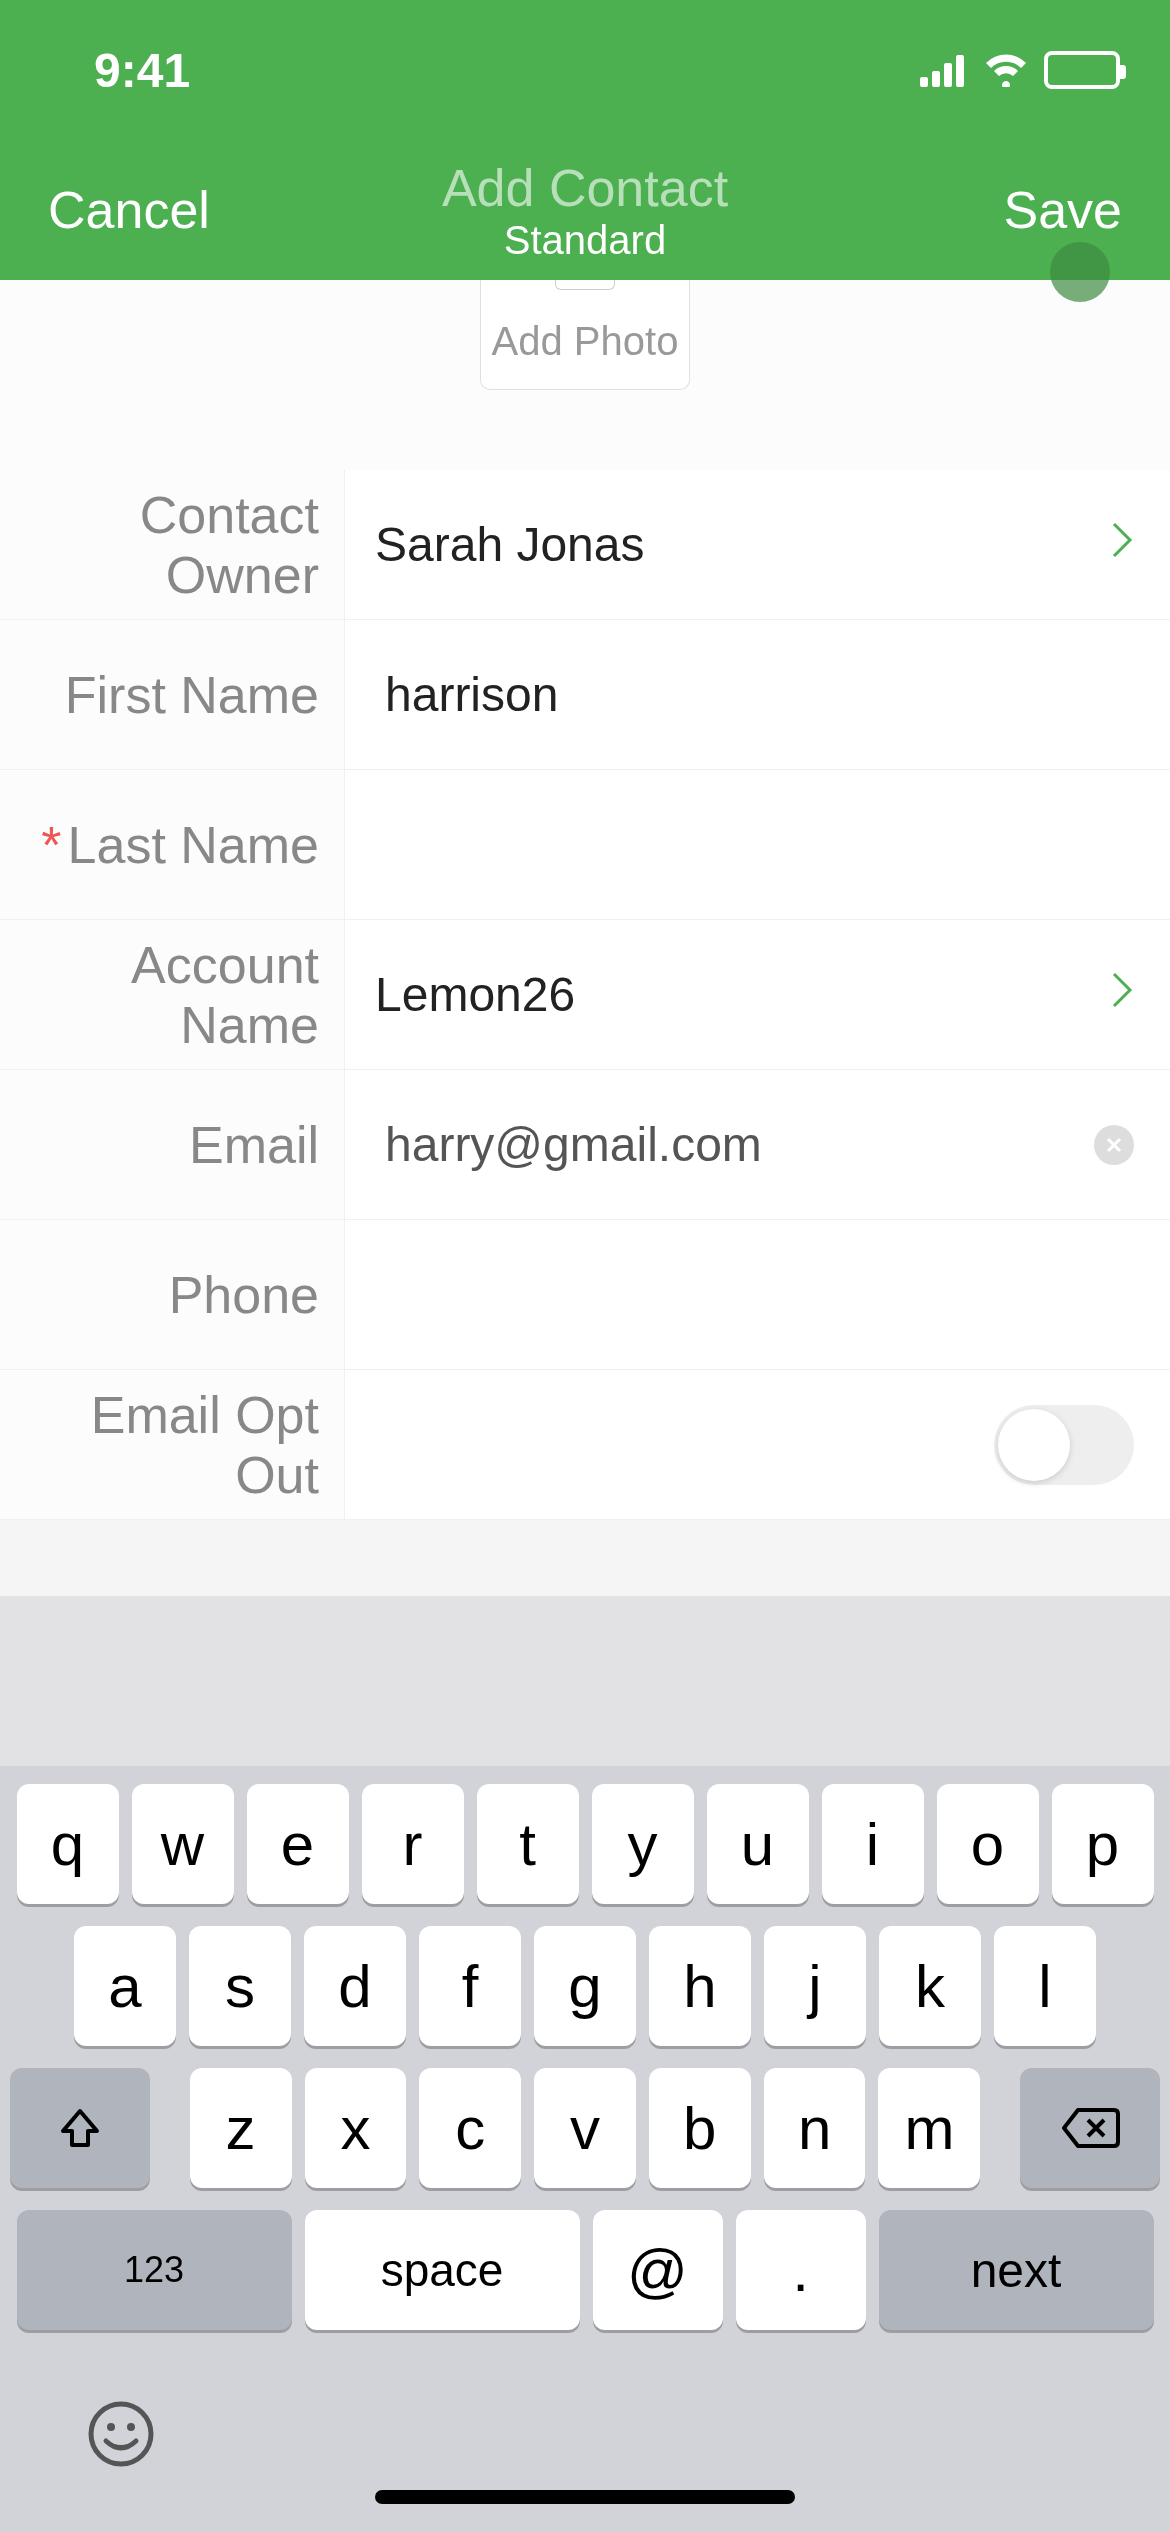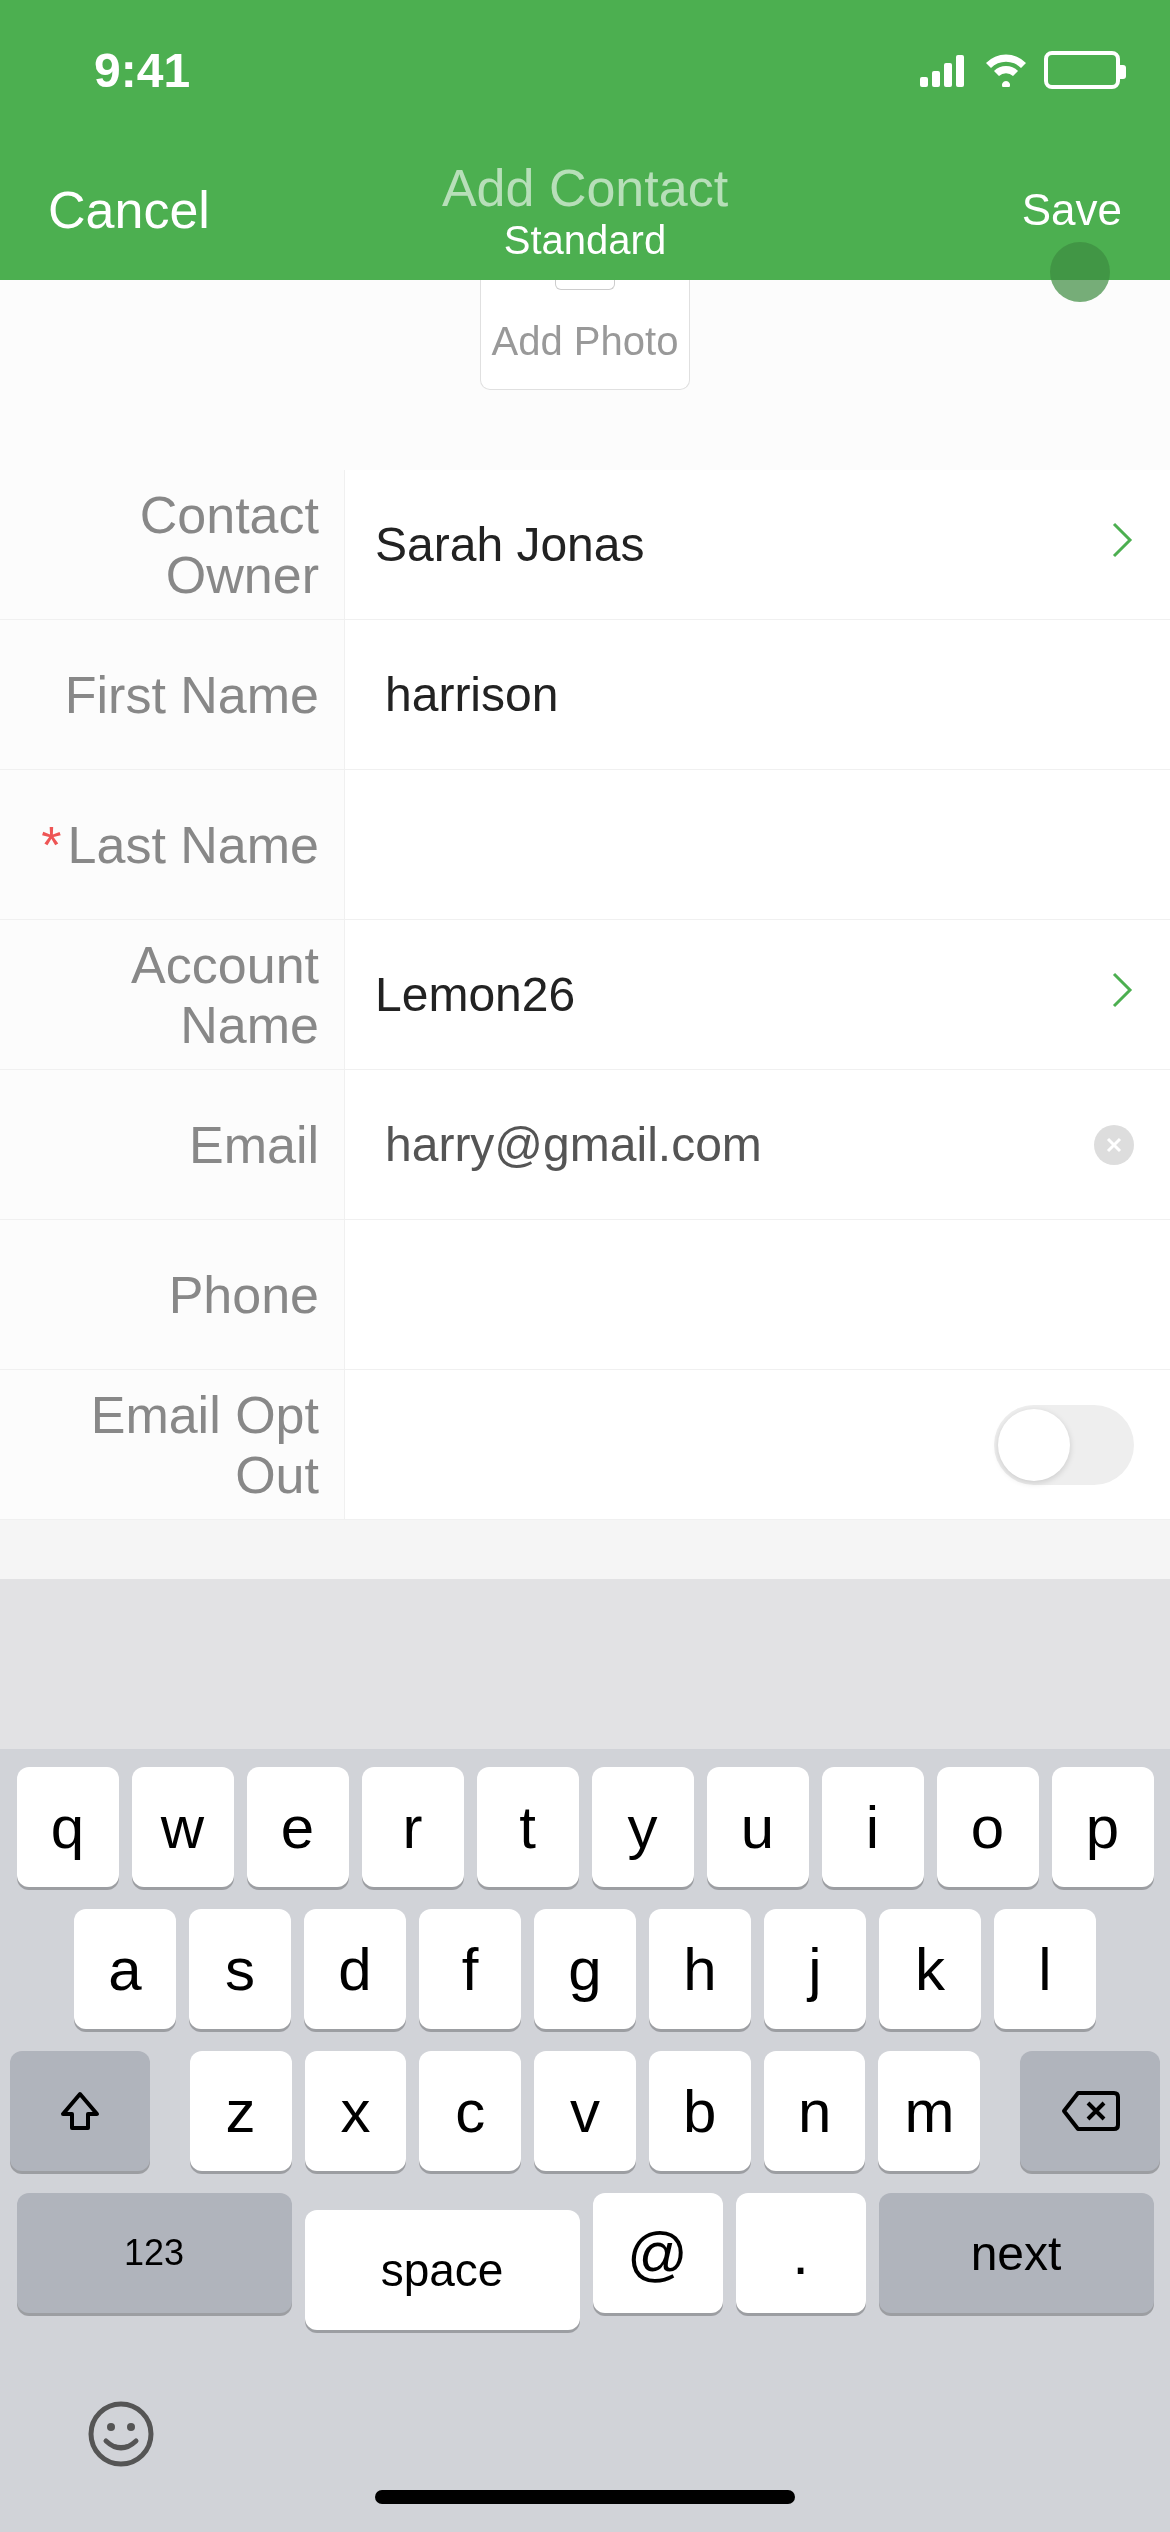--- a/index.html
+++ b/index.html
@@ -43,21 +43,21 @@
       justify-content: space-between;
       padding: 0 48px;
       color: white;
       position: relative;
     }
     .nav-cancel {
       font-size: 52px;
       font-weight: 400;
     }
     .nav-save {
-      font-size: 44px;
+      font-size: 52px;
       font-weight: 400;
     }
     .nav-title-container {
       position: absolute;
       left: 50%;
       transform: translateX(-50%);
       text-align: center;
     }
     .nav-title {
       font-size: 52px;
@@ -236,21 +236,20 @@
     .key-del {
       width: 140px;
     }
     .key-123 {
       width: 275px;
       font-size: 36px;
     }
     .key-space {
       width: 275px;
       font-size: 46px;
-      margin-top: 17px;
     }
     .key-at {
       width: 130px;
     }
     .key-dot {
       width: 130px;
     }
     .key-next {
       width: 275px;
       font-size: 48px;

